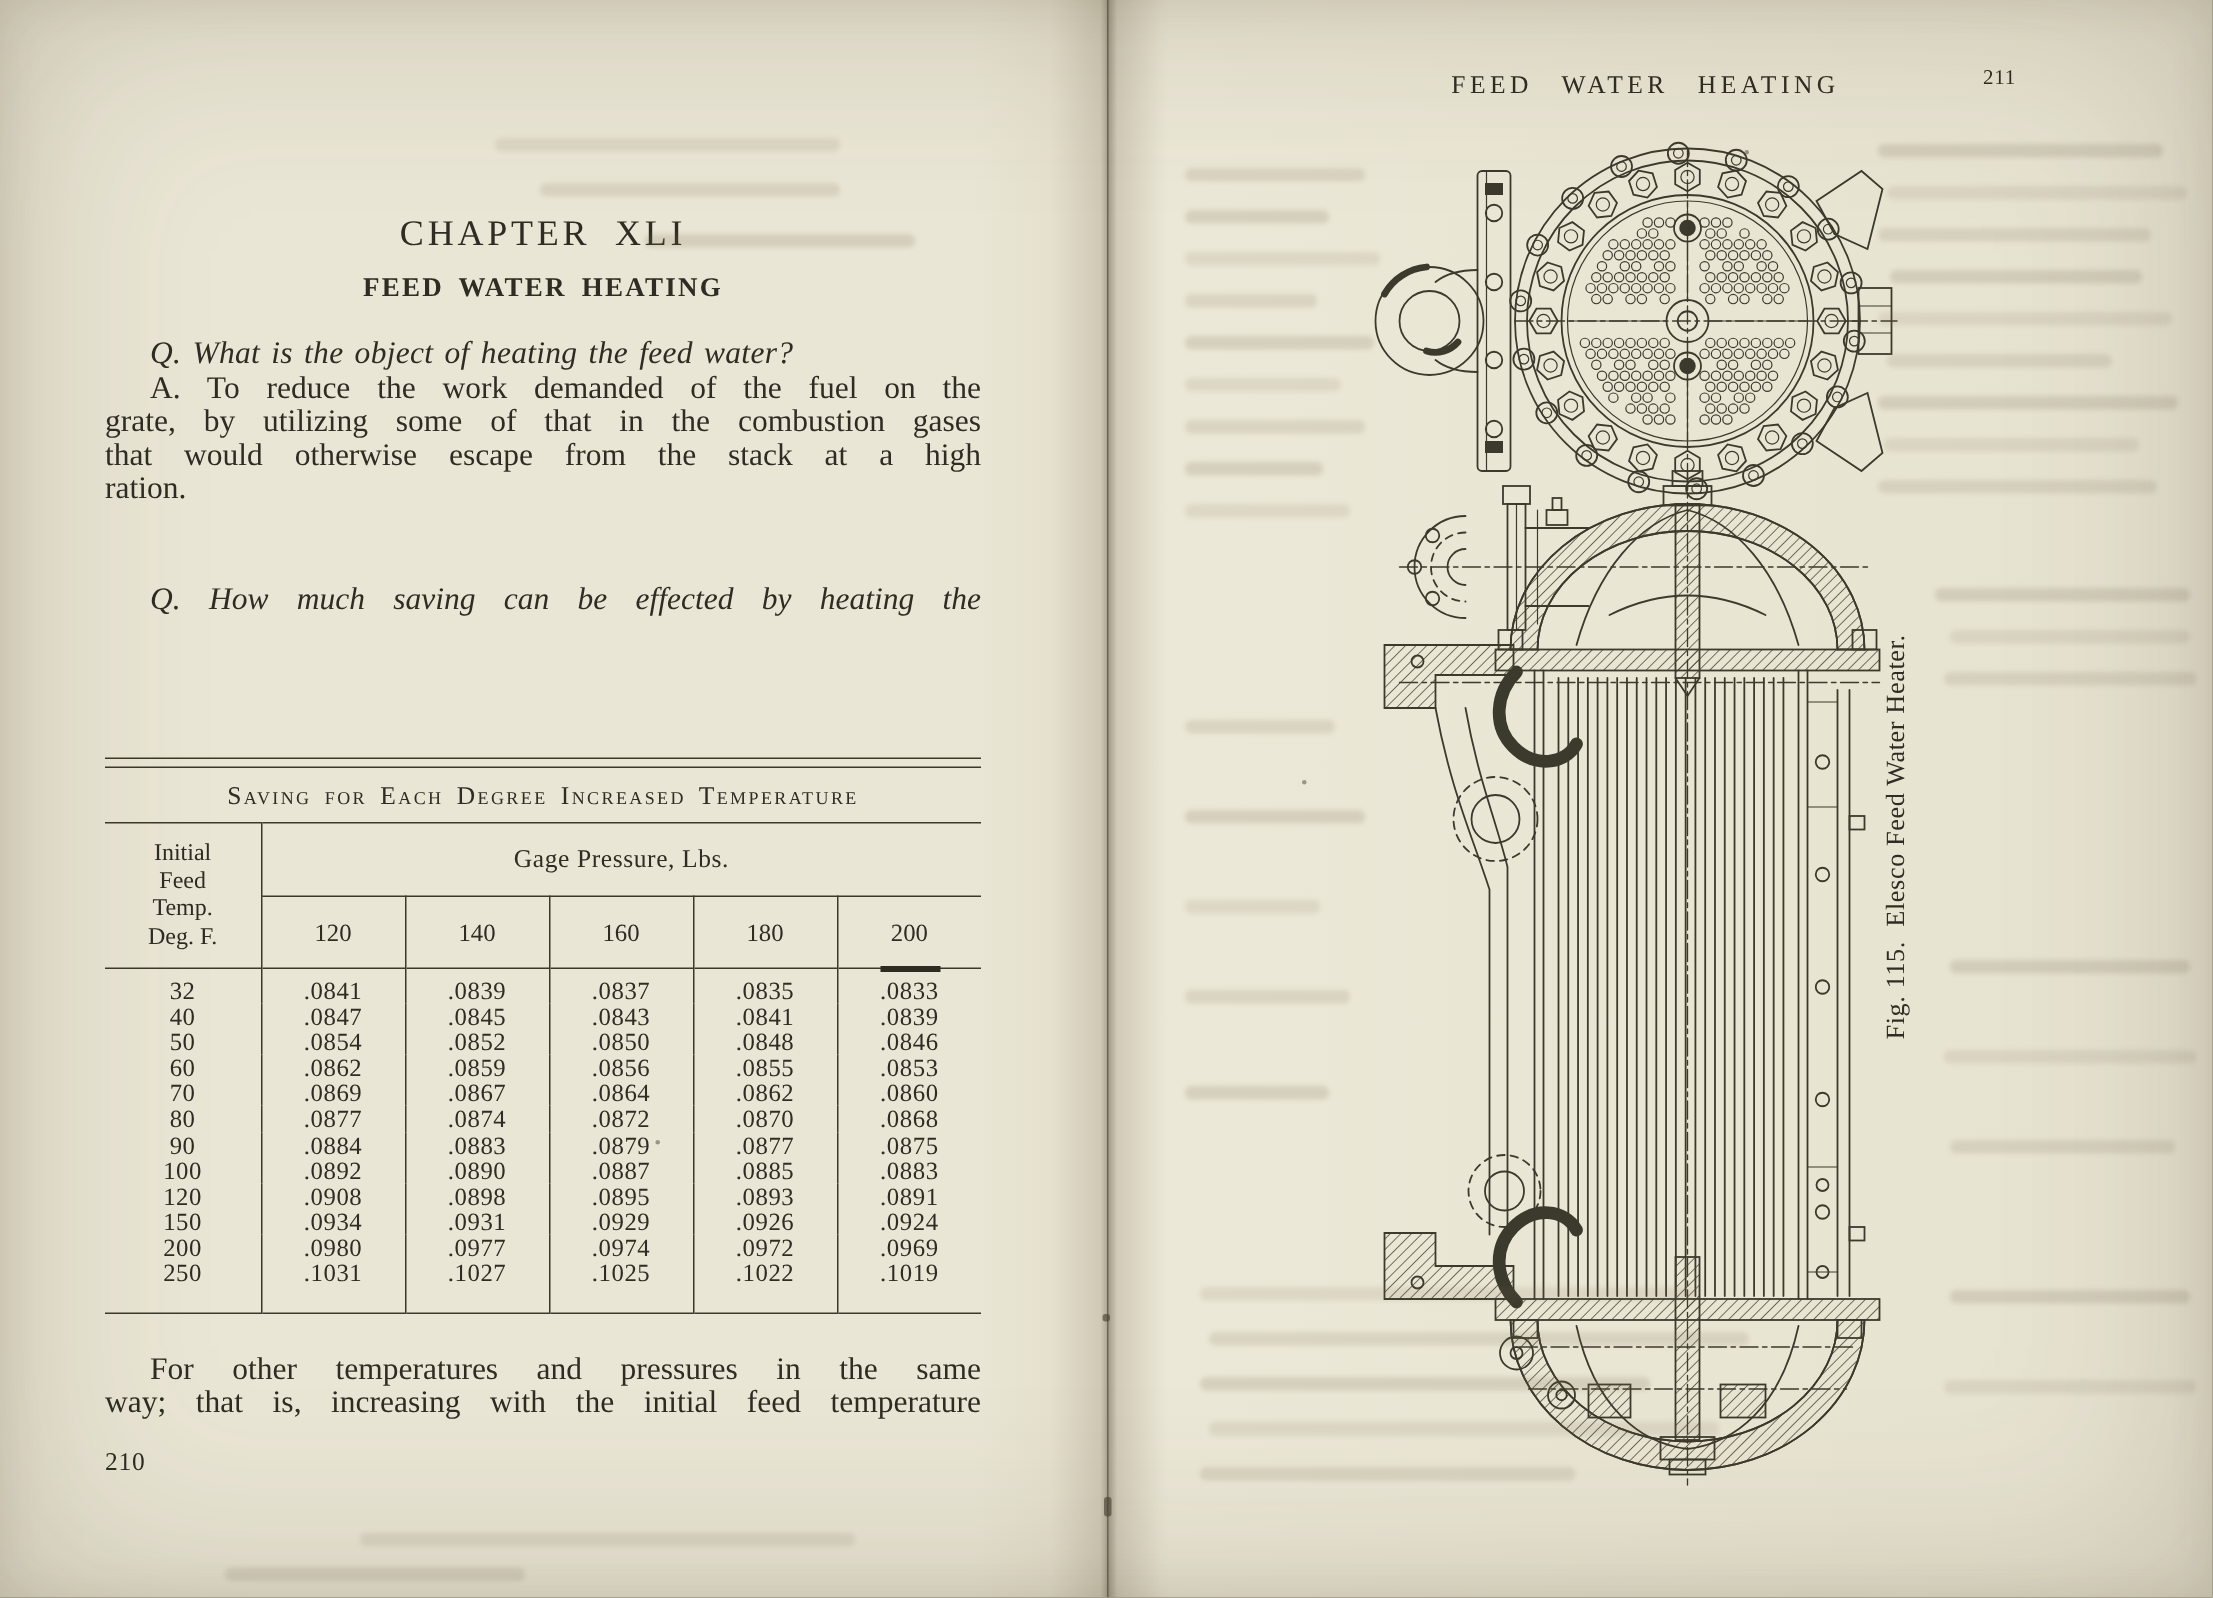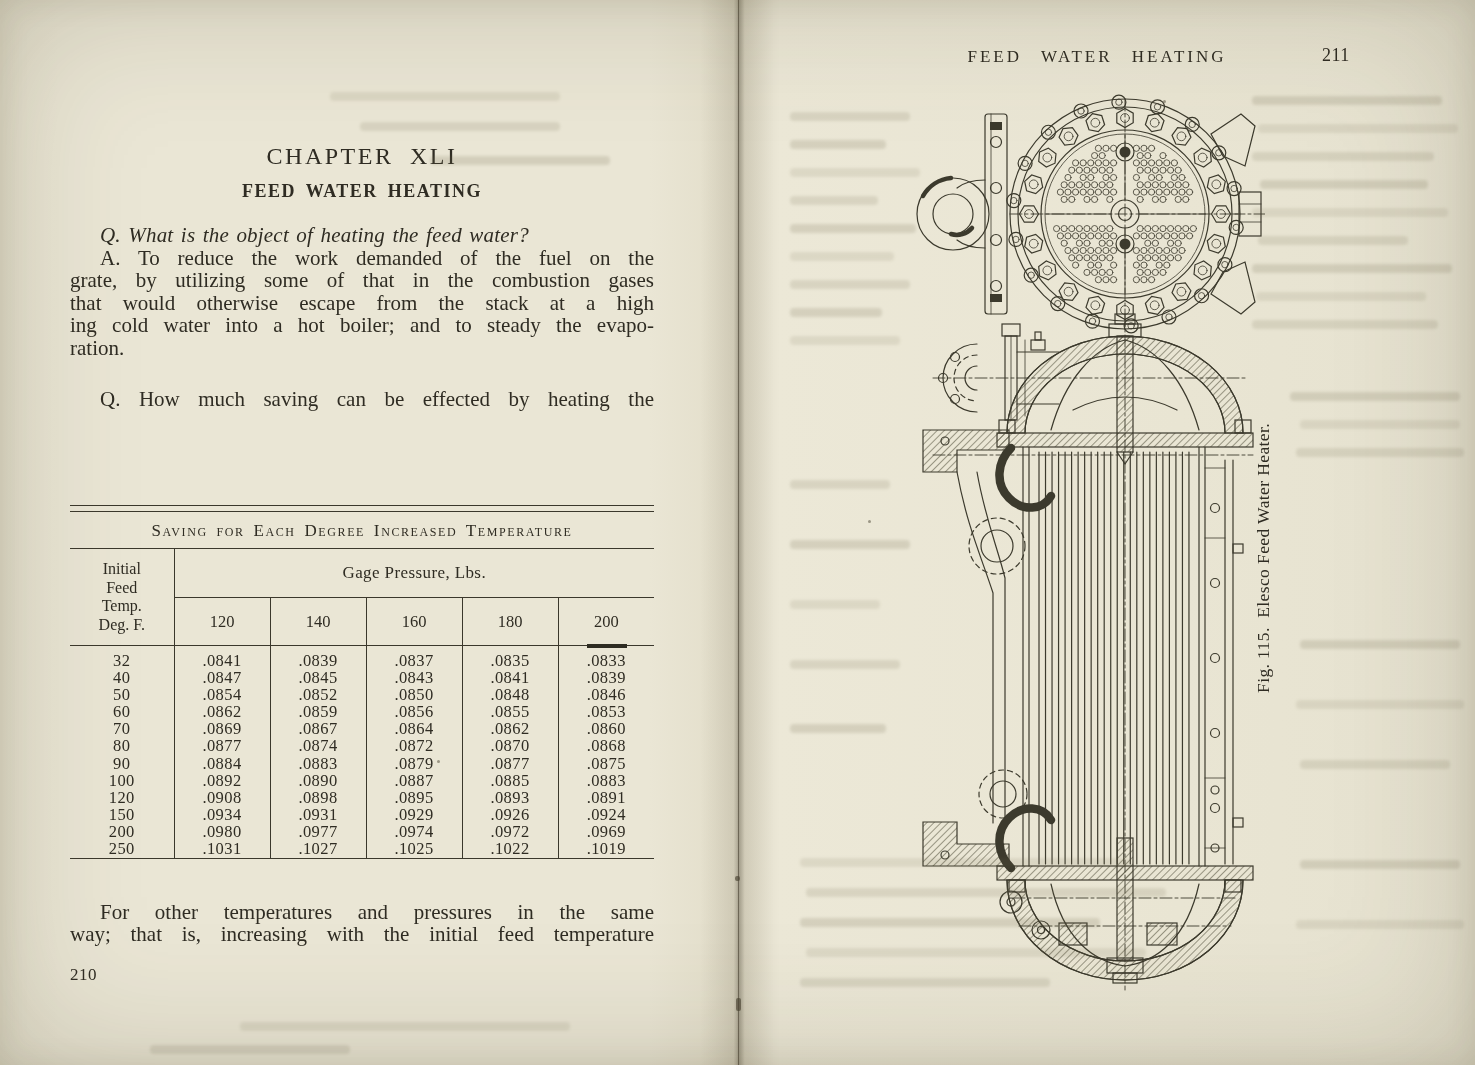--- a/index.html
+++ b/index.html
@@ -25,21 +25,21 @@
   .chapter{position:absolute;left:70px;top:143px;width:584px;text-align:center;
     font-size:24px;letter-spacing:2.5px;word-spacing:8px;}
   .section{position:absolute;left:70px;top:181px;width:584px;text-align:center;
     font-size:18px;font-weight:bold;letter-spacing:1.5px;word-spacing:4px;}
   .qline{position:absolute;left:70px;width:584px;font-style:italic;font-size:21px;
     text-indent:30px;letter-spacing:.2px;word-spacing:2px;}
   .block{position:absolute;left:70px;width:584px;font-size:21px;line-height:22.4px;}
   .block .tline{text-align:justify;text-align-last:justify;white-space:normal;}
   .block .tline.indent{text-indent:30px;}
   .block .tline.lastline{text-align-last:left;}
-  .block.italic{}
+  .block.italic{font-style:italic;}
   .pagenum{position:absolute;font-size:17px;letter-spacing:.5px;}
   .pagenum-left{left:70px;top:965px;width:584px;}
 
   
   .tablewrap{position:absolute;left:70px;top:505px;width:584px;}
   .rule2{height:5px;border-top:1.6px solid #3b382c;border-bottom:1.1px solid #3b382c;}
   .tbl-title{margin-top:9px;text-align:center;font-variant:small-caps;
     font-size:17px;letter-spacing:1.6px;word-spacing:3px;}
   table.sav{margin-top:7px;width:584px;border-collapse:collapse;table-layout:fixed;
     border-top:1.2px solid #3b382c;border-bottom:1.5px solid #3b382c;}
@@ -49,27 +49,27 @@
   th.stub{border-right:1.1px solid #3b382c;font-size:16px;line-height:18.5px;
     white-space:pre-line;vertical-align:middle;}
   th.group{height:48px;border-bottom:1.1px solid #3b382c;font-size:17px;letter-spacing:.4px;}
   tr.pcols th{height:47px;font-size:16.5px;border-left:1.1px solid #3b382c;}
   tr.pcols th:first-child{border-left:none;}
   tr.pcols{border-bottom:1.2px solid #3b382c;}
   tbody td{font-size:16.5px;line-height:17.1px;letter-spacing:.4px;}
   tbody td.vcell{border-left:1.1px solid #3b382c;}
   tbody td.tcell{border-right:1.1px solid #3b382c;}
   tbody tr:first-child td{padding-top:6px;}
-  tbody tr:last-child td{padding-bottom:1px;margin-top:32px;}
+  tbody tr:last-child td{padding-bottom:18px;margin-top:32px;}
   .mark200{position:absolute;left:517px;top:139px;width:40px;height:3.5px;background:#2e2c22;}
 
   
   .runhead{position:absolute;left:110px;top:47px;width:500px;text-align:center;
     font-size:17px;letter-spacing:3px;word-spacing:12px;}
-  .pagenum-right{position:absolute;left:585px;top:45px;font-size:18px;}
+  .pagenum-right{position:absolute;left:585px;top:45px;font-size:14px;}
   .figcap{position:absolute;left:516px;top:693px;width:340px;height:24px;
     transform-origin:left top;transform:rotate(-90deg);
     font-size:17.5px;letter-spacing:.4px;white-space:pre;}
   svg#fig{position:absolute;left:156px;top:78px;}
 
   
   #fig *{fill:none;stroke:#3c3a2d;stroke-width:1.2;stroke-linecap:round;}
   #fig .f{fill:#3c3a2d;stroke:none;}
   #fig .hfill{fill:url(#hatch);stroke:#3c3a2d;}
   #fig .dash{stroke-dasharray:5 4;}
@@ -91,21 +91,20 @@
 
   <div class="page page-left">
     <div class="chapter">CHAPTER XLI</div>
     <div class="section">FEED WATER HEATING</div>
 
     <div class="qline" style="top:223px;">Q. What is the object of heating the feed water?</div>
     <div class="block" style="top:247px;">
         <div class="tline indent">A. To reduce the work demanded of the fuel on the</div>
         <div class="tline">grate, by utilizing some of that in the combustion gases</div>
         <div class="tline">that would otherwise escape from the stack at a high</div>
-        <div class="tline">ing cold water into a hot boiler; and to steady the evapo-</div>
         <div class="tline lastline">ration.</div>
       </div>
     <div class="block italic" style="top:388px;">
         <div class="tline indent">Q. How much saving can be effected by heating the</div>
       </div>
 
     <div class="tablewrap">
       <div class="rule2"></div>
       <div class="tbl-title">Saving for Each Degree Increased Temperature</div>
       <table class="sav">

